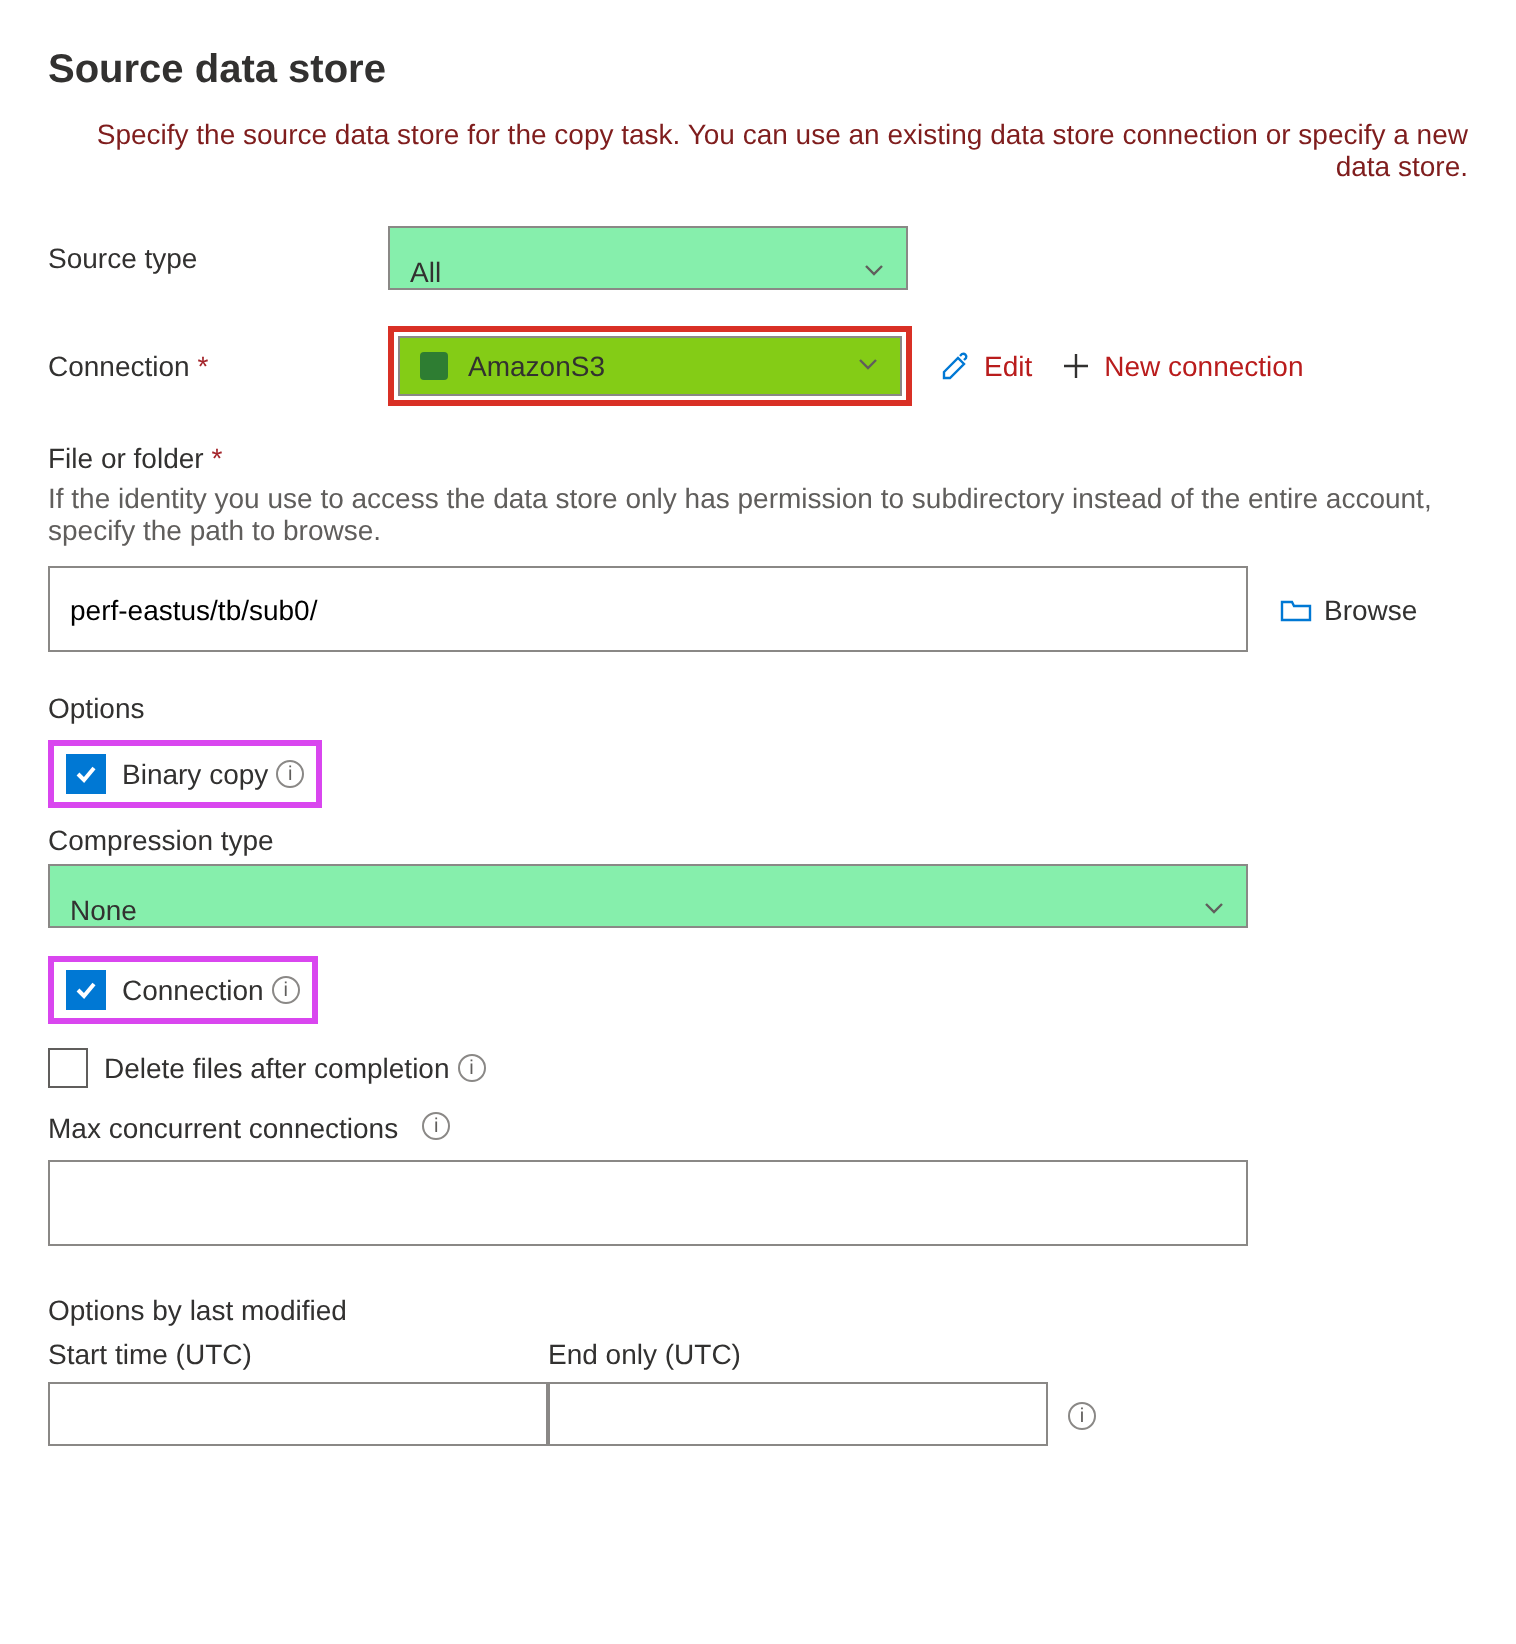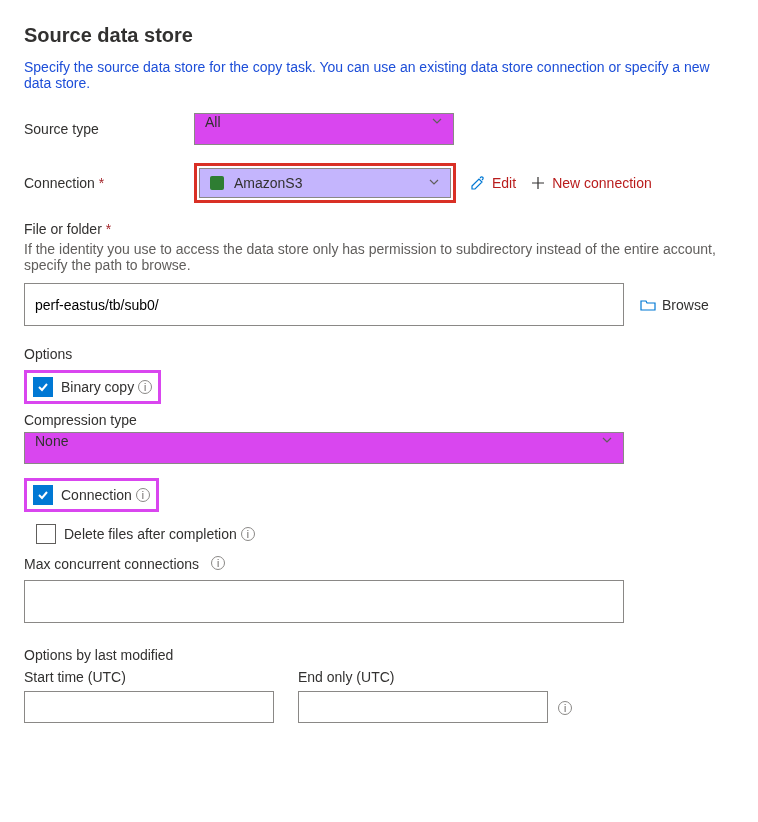--- a/index.html
+++ b/index.html
@@ -11,41 +11,42 @@
       width: 758px;
       background: #fff;
     }
     h1 {
       font-size: 20px;
       font-weight: 600;
       color: #323130;
       margin-bottom: 12px;
     }
     .desc {
-      color: #1d4ed8;
+      color: #7f1d1d;
       margin-bottom: 22px;
+      text-align: right;
     }
     .row {
       display: flex;
       align-items: center;
       margin-bottom: 18px;
     }
     .row .label {
       width: 170px;
       color: #323130;
     }
     .asterisk { color: #a4262c; }
     .select {
       display: flex;
-      align-items: flex-start;
+      align-items: flex-end;
       justify-content: space-between;
       border: 1px solid #8a8886;
       height: 32px;
       padding: 0 10px;
-      background: #d946ef;
+      background: #86efac;
       cursor: pointer;
     }
     .select .chev {
       margin-left: auto;
       color: #605e5c;
     }
     .select.wide { width: 260px; }
     .select.full { width: 600px; }
     .redbox {
       border: 3px solid #d93025;
@@ -57,21 +58,21 @@
       border: 3px solid #d946ef;
       display: inline-block;
     }
     .conn-select {
       display: flex;
       align-items: center;
       border: 1px solid #8a8886;
       height: 30px;
       padding: 0 10px;
       width: 252px;
-      background: #c4b5fd;
+      background: #84cc16;
       cursor: pointer;
     }
     .conn-select .svc-icon {
       width: 14px;
       height: 14px;
       background: #2e7d32;
       margin-right: 10px;
       border-radius: 2px;
     }
     .link-btn {
@@ -108,21 +109,21 @@
       display: inline-flex;
       align-items: center;
       gap: 6px;
       color: #323130;
       margin-left: 16px;
       cursor: pointer;
     }
     .checkbox-row {
       display: flex;
       align-items: center;
-      margin: 12px 12px;
+      margin: 12px 0;
       gap: 8px;
     }
     .cb {
       width: 20px;
       height: 20px;
       border: 1px solid #605e5c;
       display: flex;
       align-items: center;
       justify-content: center;
       cursor: pointer;
@@ -140,21 +141,20 @@
       display: inline-flex;
       align-items: center;
       justify-content: center;
       font-size: 10px;
       color: #605e5c;
       margin-left: 4px;
     }
     .opt-label { display: inline-flex; align-items: center; }
     .filter-row {
       display: flex;
-      gap: 24px;
       margin-top: 6px;
     }
     .filter-col { display: flex; flex-direction: column; }
     .filter-col input {
       border: 1px solid #8a8886;
       height: 32px;
       width: 250px;
       margin-top: 6px;
       padding: 0 8px;
       font-family: inherit;

